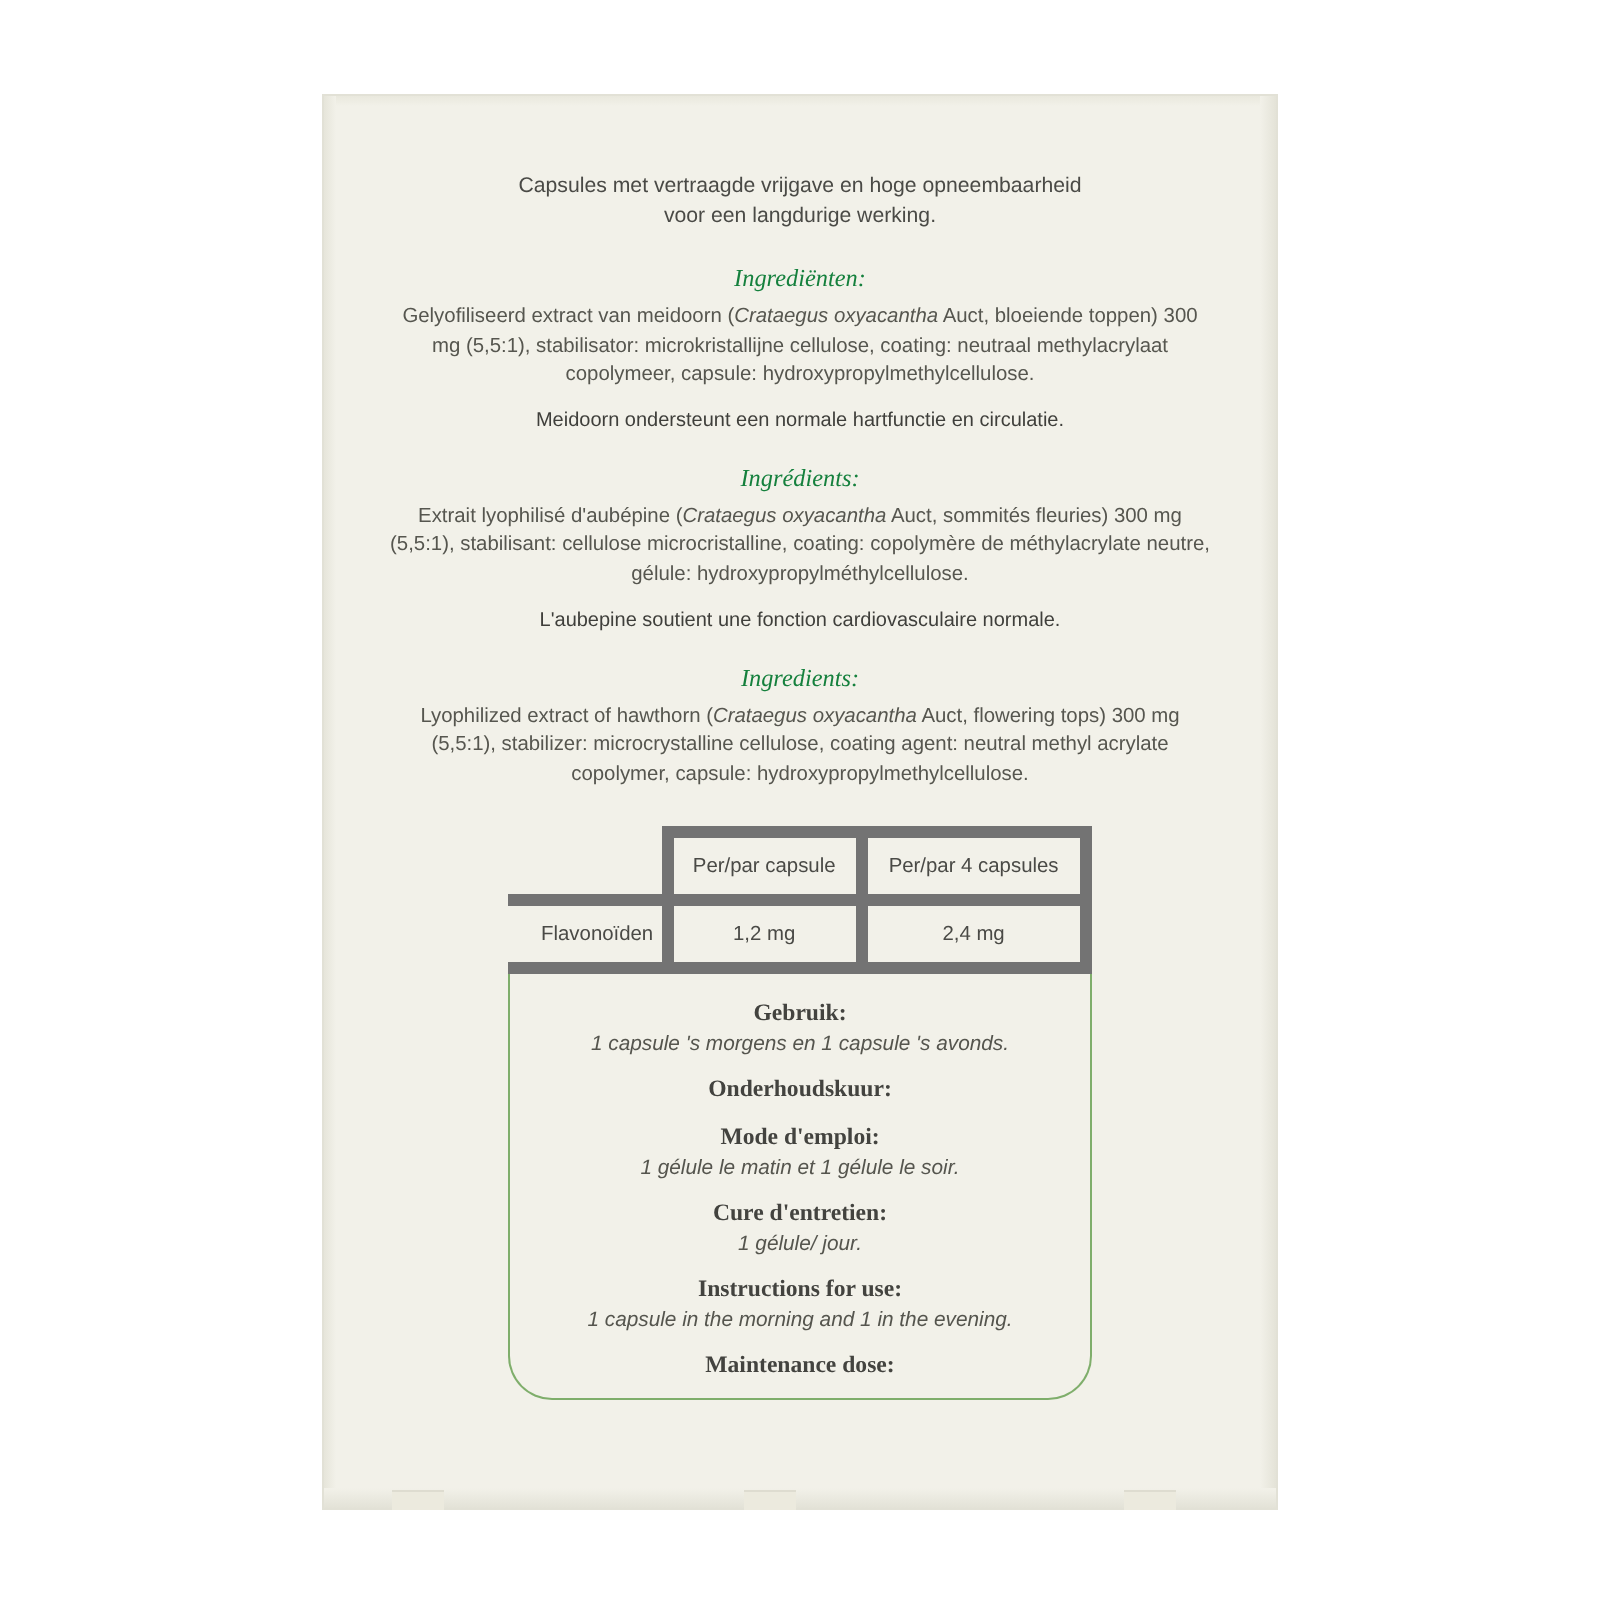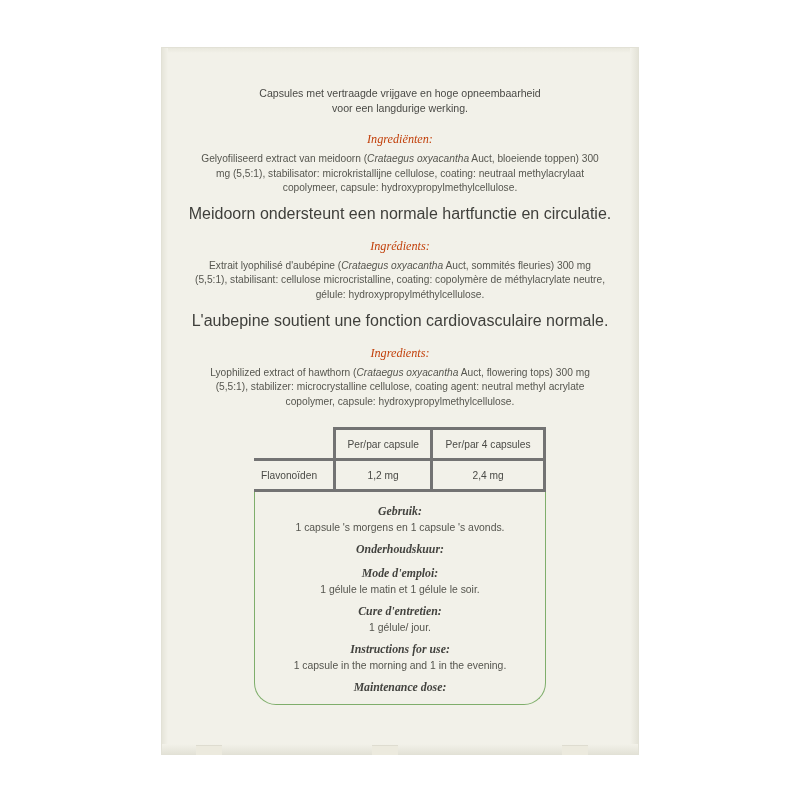--- a/index.html
+++ b/index.html
@@ -86,61 +86,61 @@
   .claims .line { display: block; }
   .claims .block { margin-bottom: 8px; }
   .claims .en { margin-bottom: 0; }
 
   
   .section { margin-top: 16px; }
   .section-title {
     font-family: "Liberation Serif", serif;
     font-style: italic;
     font-size: 12.2px;
-    color: #c2410c;
+    color: #15803d;
     margin-bottom: 5px;
   }
   .section-body {
     font-size: 10.2px;
     line-height: 14.6px;
     color: #56564f;
     padding: 0 12px;
   }
   .section-body i { }
   .claim {
     margin-top: 9px;
-    font-size: 16px;
+    font-size: 10px;
     color: #3f3f3b;
   }
 
   
   .table-wrap {
     margin: 18px auto 0;
     width: 292px;
     position: relative;
   }
   table.nutrition {
     border-collapse: collapse;
     width: 100%;
     font-size: 10.2px;
     color: #4a4a46;
   }
   table.nutrition td, table.nutrition th {
-    border: 3px solid #737373;
+    border: 6px solid #737373;
     padding: 6px 4px;
     font-weight: normal;
     text-align: center;
     height: 16px;
   }
   table.nutrition .corner {
     border-left: none;
     border-top: none;
   }
   table.nutrition .rowhead {
-    text-align: left;
+    text-align: right;
     padding-left: 7px;
     border-left: none;
     margin-left: 28px;
   }
   table.nutrition thead td.corner { background: transparent; }
 
   
   .usage {
     position: relative;
     margin: 0 auto;
@@ -152,30 +152,30 @@
     left: 0; right: 0; top: 0; bottom: 0;
     border: 1px solid #7fae6b;
     border-top: none;
     border-bottom-left-radius: 22px;
     border-bottom-right-radius: 22px;
     pointer-events: none;
   }
   .usage-inner { position: relative; }
   .use-title {
     font-family: "Liberation Serif", serif;
-    font-style: italic;
     font-weight: bold;
     font-size: 11.8px;
     color: #43433f;
     margin-top: 9px;
   }
   .use-text {
     font-size: 10.4px;
     color: #55554e;
     margin-top: 3px;
+    font-style: italic;
   }
   .use-first { margin-top: 2px; }
 </style>
 </head>
 <body>
 
 <div id="scene">
   <div id="box">
     <div class="edge-top"></div>
     <div class="edge-left"></div>

